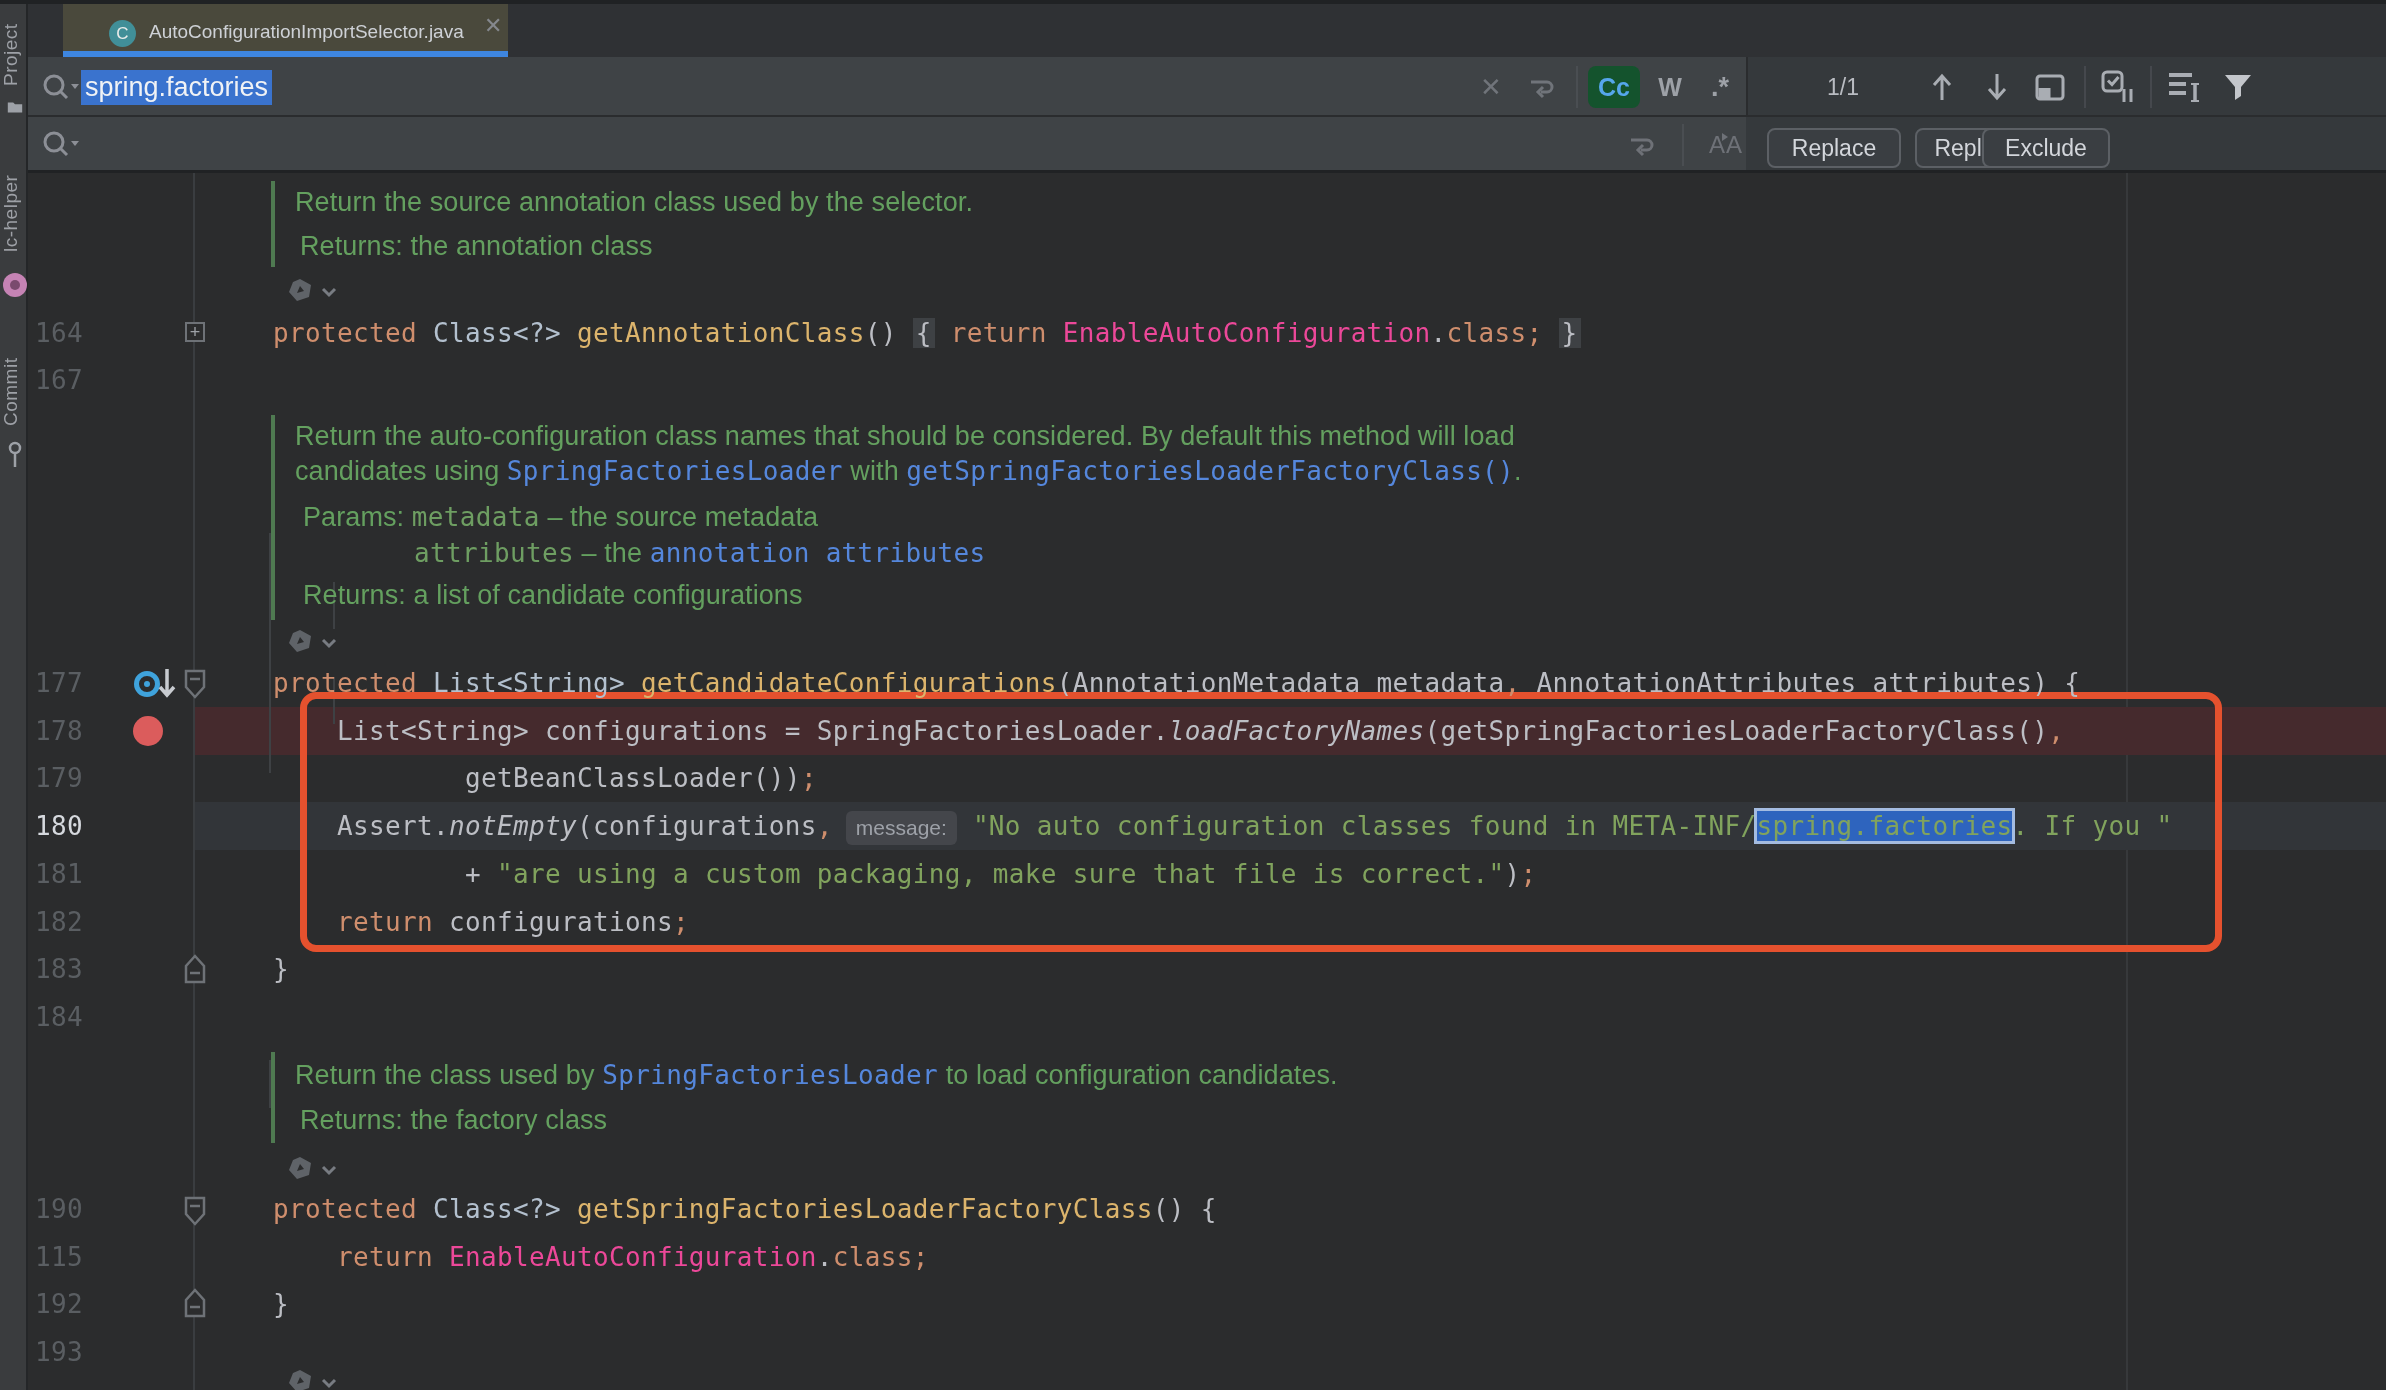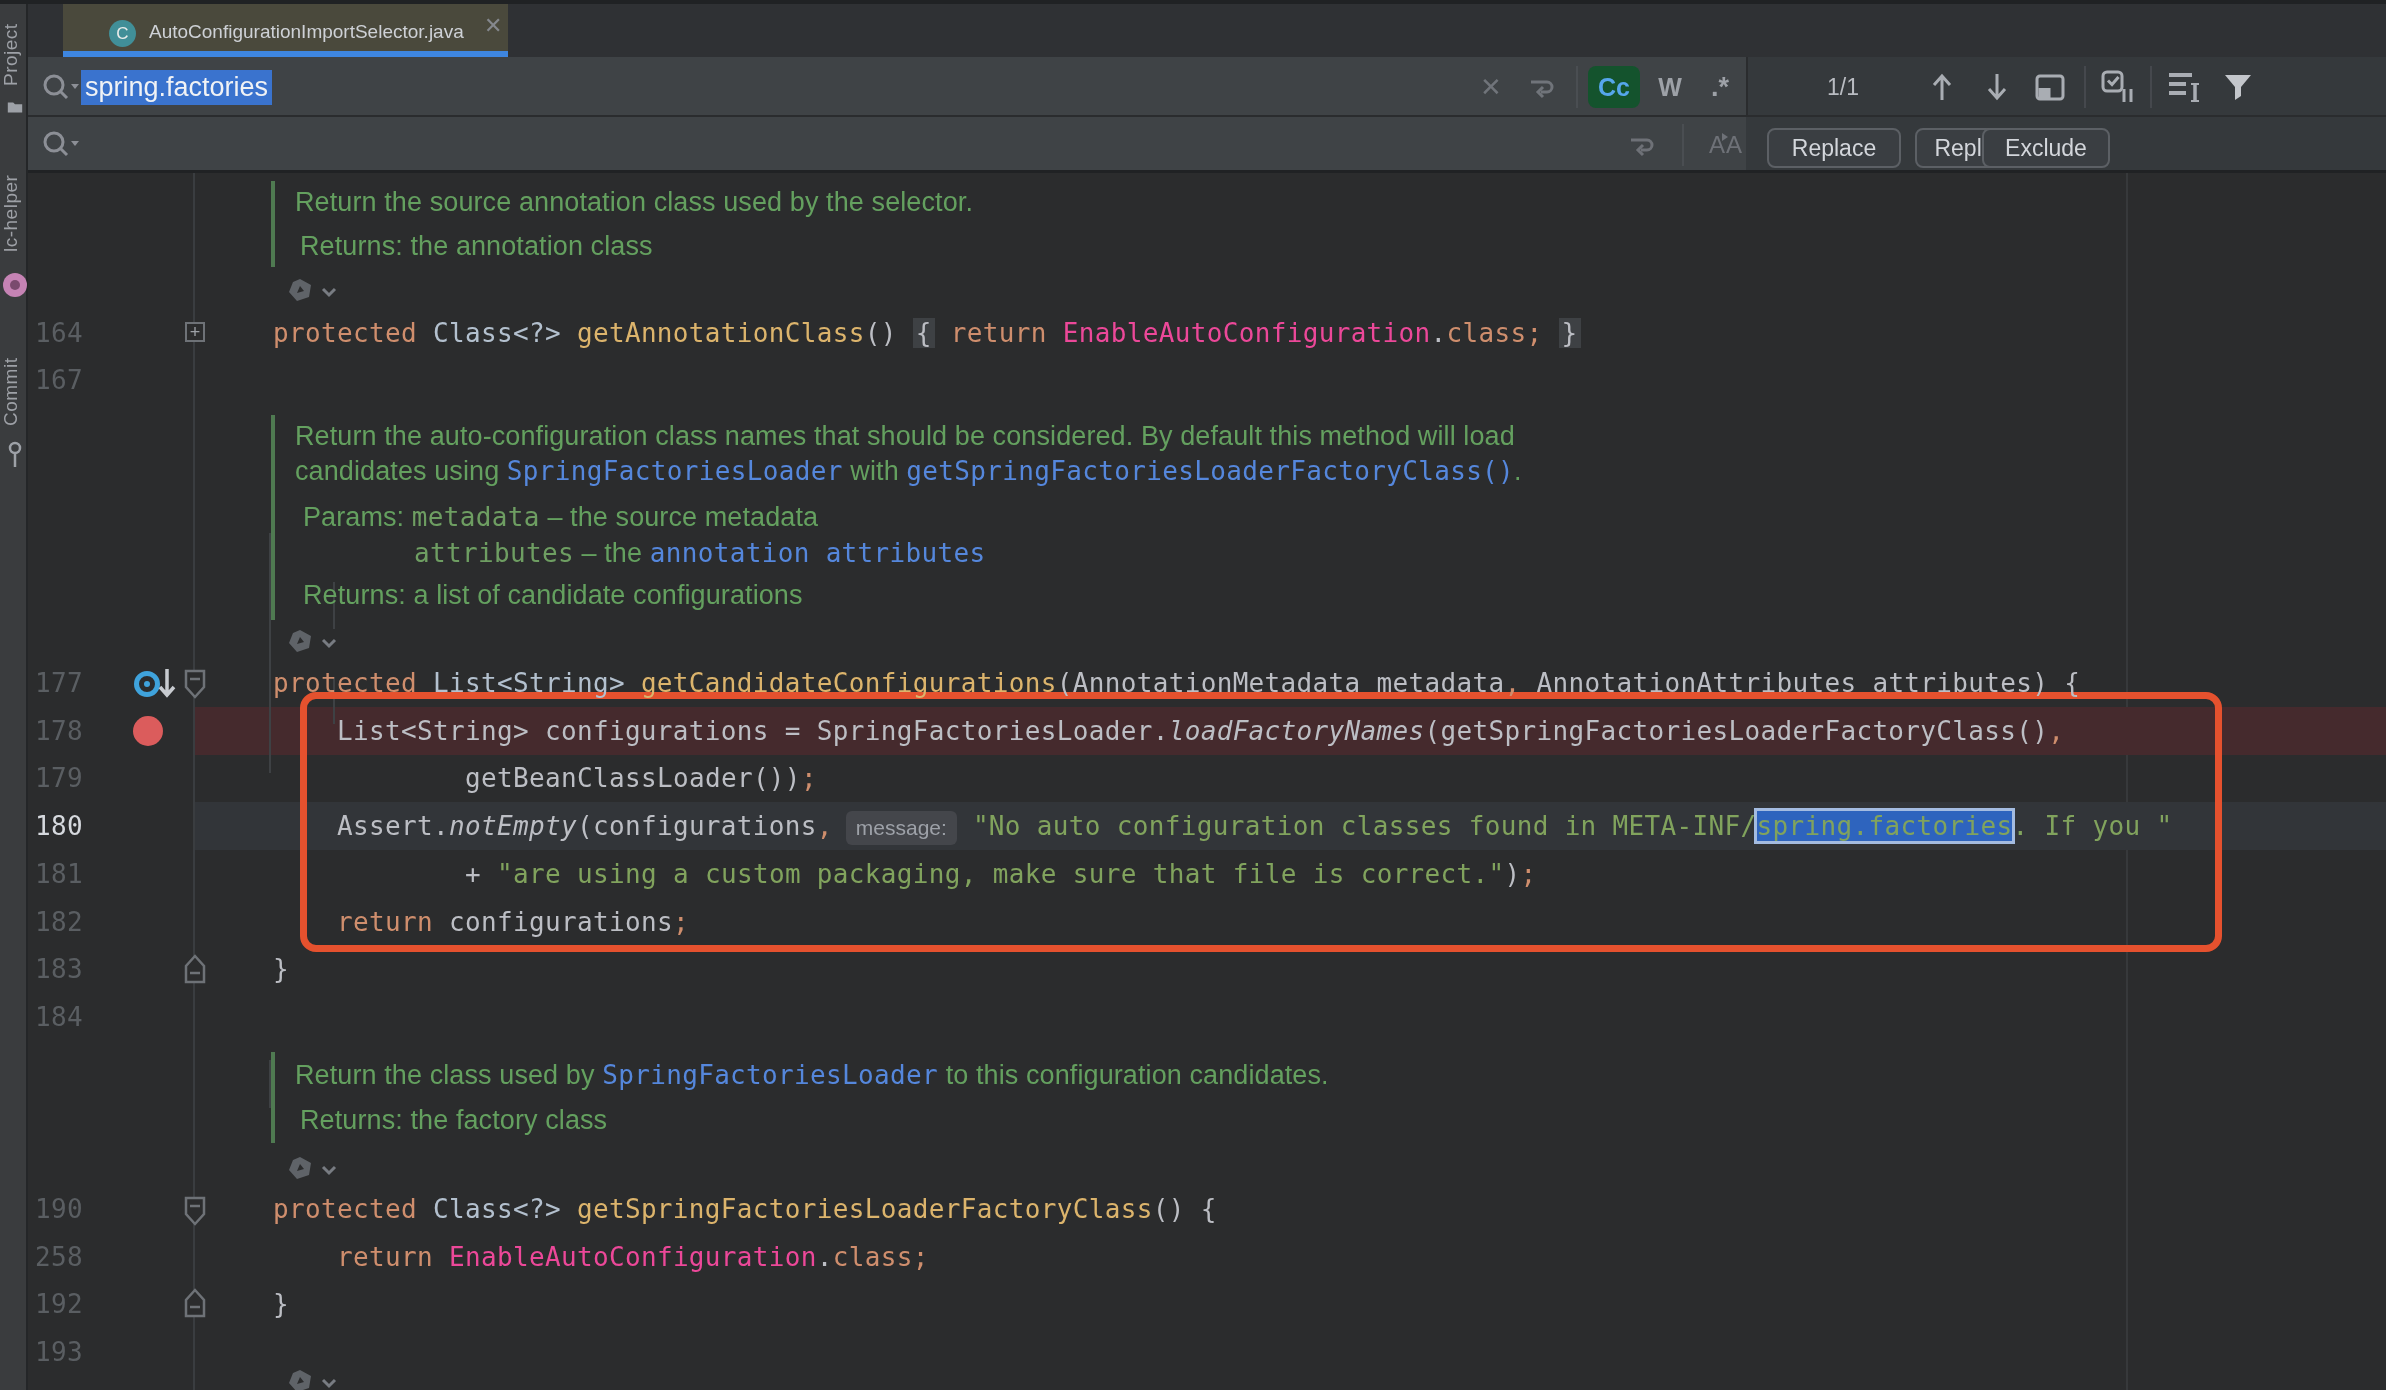--- a/index.html
+++ b/index.html
@@ -100,21 +100,21 @@
         <div class="lnum" style="top: 183px;">167</div>
         <div class="lnum" style="top: 486px;">177</div>
         <div class="lnum" style="top: 534px;">178</div>
         <div class="lnum" style="top: 581px;">179</div>
         <div class="lnum cur" style="top: 629px;">180</div>
         <div class="lnum" style="top: 677px;">181</div>
         <div class="lnum" style="top: 725px;">182</div>
         <div class="lnum" style="top: 772px;">183</div>
         <div class="lnum" style="top: 820px;">184</div>
         <div class="lnum" style="top: 1012px;">190</div>
-        <div class="lnum" style="top: 1060px;">258</div>
+        <div class="lnum" style="top: 1060px;">115</div>
         <div class="lnum" style="top: 1107px;">192</div>
         <div class="lnum" style="top: 1155px;">193</div>
       </div>
     <div id="code-layer">
         <div class="cline" style="top: 136px; padding-left: 0px;"><span class="s-kw">protected</span><span class="s-pl"> </span><span class="s-typ">Class&lt;?&gt;</span><span class="s-pl"> </span><span class="s-mth">getAnnotationClass</span><span class="s-pl">() </span><span class="s-brc">{</span><span class="s-pl"> </span><span class="s-kw">return</span><span class="s-pl"> </span><span class="s-ann">EnableAutoConfiguration</span><span class="s-pl">.</span><span class="s-kw">class</span><span class="s-orn">;</span><span class="s-pl"> </span><span class="s-brc">}</span></div>
         <div class="cline" style="top: 486px; padding-left: 0px;"><span class="s-kw">protected</span><span class="s-pl"> </span><span class="s-typ">List&lt;String&gt;</span><span class="s-pl"> </span><span class="s-mth">getCandidateConfigurations</span><span class="s-pl">(AnnotationMetadata metadata</span><span class="s-orn">,</span><span class="s-pl"> AnnotationAttributes attributes) {</span></div>
         <div class="cline" style="top: 534px; padding-left: 64px;"><span class="s-pl">List&lt;String&gt; configurations = SpringFactoriesLoader.</span><span class="s-it">loadFactoryNames</span><span class="s-pl">(getSpringFactoriesLoaderFactoryClass()</span><span class="s-orn">,</span></div>
         <div class="cline" style="top: 581px; padding-left: 192px;"><span class="s-pl">getBeanClassLoader())</span><span class="s-orn">;</span></div>
         <div class="cline" style="top: 629px; padding-left: 64px;"><span class="s-pl">Assert.</span><span class="s-it">notEmpty</span><span class="s-pl">(configurations</span><span class="s-orn">,</span><span class="s-hint">message:</span><span class="s-str">"No auto configuration classes found in META-INF/</span><span class="s-selstr">spring.factories</span><span class="s-str">. If you "</span></div>
         <div class="cline" style="top: 677px; padding-left: 192px;"><span class="s-pl">+ </span><span class="s-str">"are using a custom packaging, make sure that file is correct."</span><span class="s-pl">)</span><span class="s-orn">;</span></div>
@@ -125,21 +125,21 @@
         <div class="cline" style="top: 1107px; padding-left: 0px;"><span class="s-pl">}</span></div>
       </div>
     <div id="doc-layer">
         <div class="dline" style="top: 7px; left: 265px;"><span class="d-doc">Return the source annotation class used by the selector.</span></div>
         <div class="dline" style="top: 51px; left: 270px;"><span class="d-doc">Returns: the annotation class</span></div>
         <div class="dline" style="top: 241px; left: 265px;"><span class="d-doc">Return the auto-configuration class names that should be considered. By default this method will load</span></div>
         <div class="dline" style="top: 276px; left: 265px;"><span class="d-doc">candidates using </span><span class="d-docb">SpringFactoriesLoader</span><span class="d-doc"> with </span><span class="d-docb">getSpringFactoriesLoaderFactoryClass()</span><span class="d-doc">.</span></div>
         <div class="dline" style="top: 322px; left: 273px;"><span class="d-doc">Params: </span><span class="d-docm">metadata</span><span class="d-doc"> – the source metadata</span></div>
         <div class="dline" style="top: 358px; left: 384px;"><span class="d-docm">attributes</span><span class="d-doc"> – the </span><span class="d-docb">annotation attributes</span></div>
         <div class="dline" style="top: 400px; left: 273px;"><span class="d-doc">Returns: a list of candidate configurations</span></div>
-        <div class="dline" style="top: 880px; left: 265px;"><span class="d-doc">Return the class used by </span><span class="d-docb">SpringFactoriesLoader</span><span class="d-doc"> to this configuration candidates.</span></div>
+        <div class="dline" style="top: 880px; left: 265px;"><span class="d-doc">Return the class used by </span><span class="d-docb">SpringFactoriesLoader</span><span class="d-doc"> to load configuration candidates.</span></div>
         <div class="dline" style="top: 925px; left: 270px;"><span class="d-doc">Returns: the factory class</span></div>
       </div>
     <div id="icons-layer">
         <div class="rt-icon" style="left: 255px; top: 104px;"><svg width="54" height="30" viewBox="0 0 54 30">
             <path d="M15 2 L26 8 L24 20 L12 24 L4 15 L8 5 Z M15 9 L12 16 L19 14 Z" fill="#5F6368" fill-rule="evenodd"></path>
             <path d="M38 12 l6 6 l6 -6" fill="none" stroke="#787C82" stroke-width="3"></path>
           </svg></div>
         <div class="rt-icon" style="left: 255px; top: 455px;"><svg width="54" height="30" viewBox="0 0 54 30">
             <path d="M15 2 L26 8 L24 20 L12 24 L4 15 L8 5 Z M15 9 L12 16 L19 14 Z" fill="#5F6368" fill-rule="evenodd"></path>
             <path d="M38 12 l6 6 l6 -6" fill="none" stroke="#787C82" stroke-width="3"></path>

